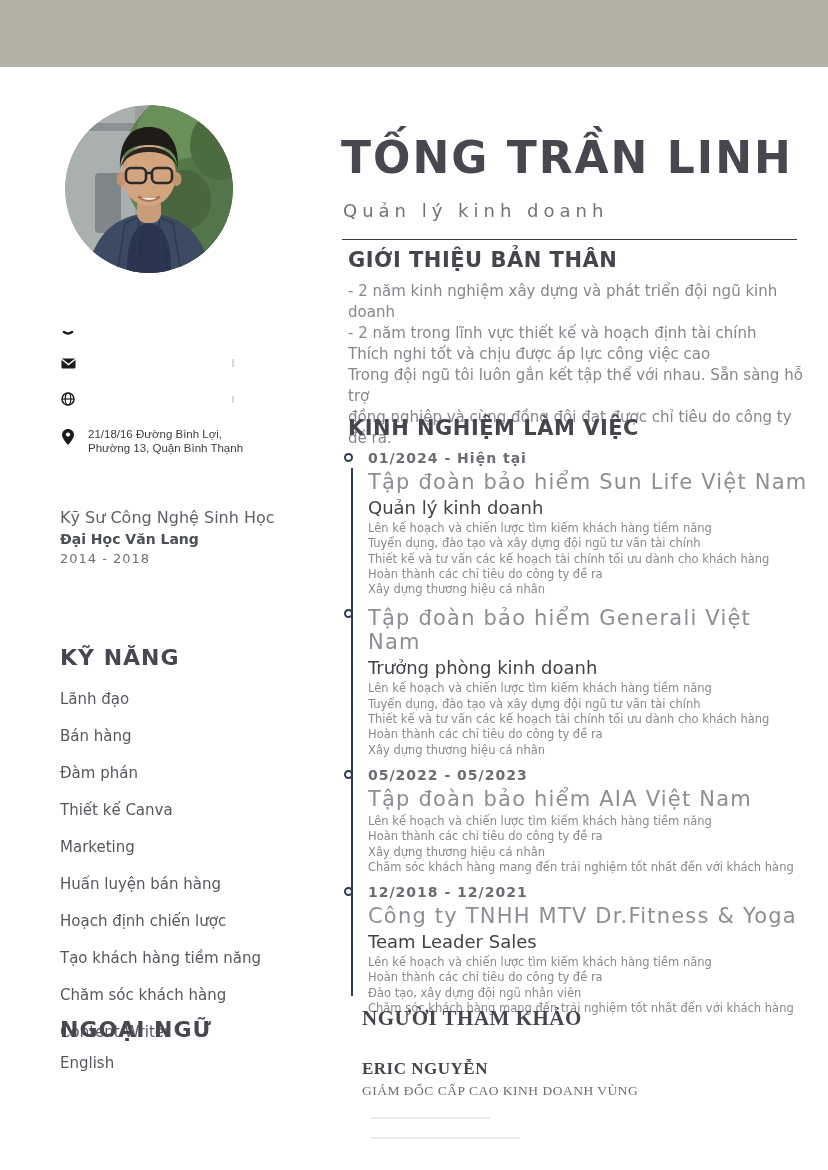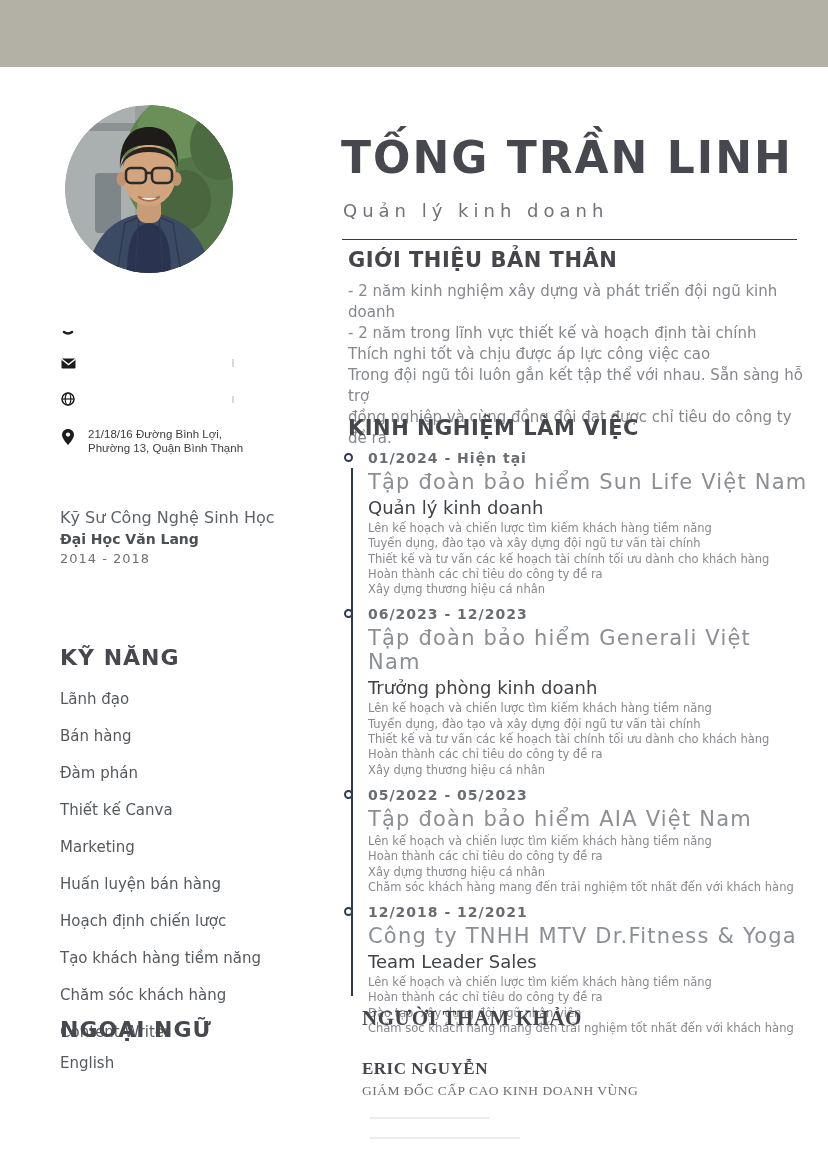--- a/index.html
+++ b/index.html
@@ -238,21 +238,20 @@
           <div class="job-bullet">Lên kế hoạch và chiến lược tìm kiếm khách hàng tiềm năng</div>
           <div class="job-bullet">Tuyển dụng, đào tạo và xây dựng đội ngũ tư vấn tài chính</div>
           <div class="job-bullet">Thiết kế và tư vấn các kế hoạch tài chính tối ưu dành cho khách hàng</div>
           <div class="job-bullet">Hoàn thành các chỉ tiêu do công ty đề ra</div>
           <div class="job-bullet">Xây dựng thương hiệu cá nhân</div>
         </div>
       </div>
 
       <div class="job">
         <span class="job-dot"></span>
-        <div class="job-period">06/2023 - 12/2023</div>
         <div class="job-company">Tập đoàn bảo hiểm Generali Việt Nam</div>
         <div class="job-role">Trưởng phòng kinh doanh</div>
         <div class="job-bullets">
           <div class="job-bullet">Lên kế hoạch và chiến lược tìm kiếm khách hàng tiềm năng</div>
           <div class="job-bullet">Tuyển dụng, đào tạo và xây dựng đội ngũ tư vấn tài chính</div>
           <div class="job-bullet">Thiết kế và tư vấn các kế hoạch tài chính tối ưu dành cho khách hàng</div>
           <div class="job-bullet">Hoàn thành các chỉ tiêu do công ty đề ra</div>
           <div class="job-bullet">Xây dựng thương hiệu cá nhân</div>
         </div>
       </div>

